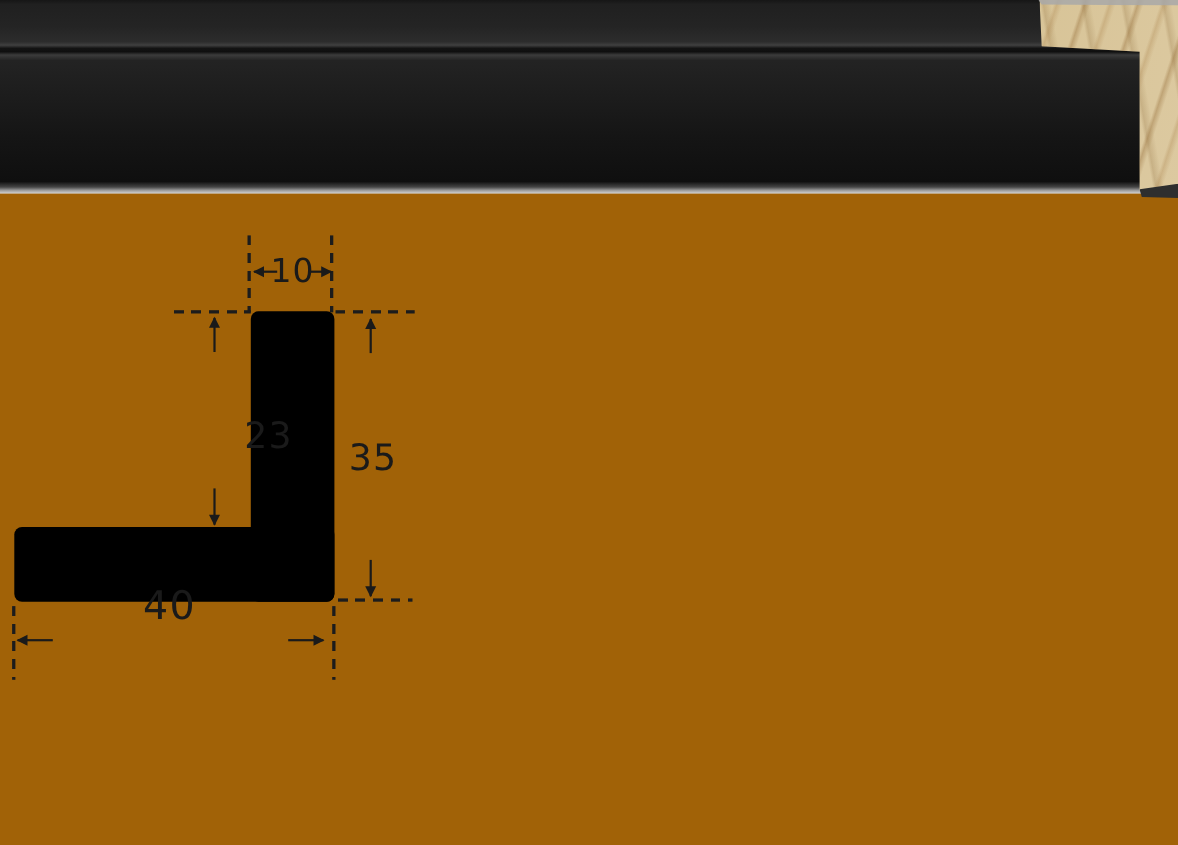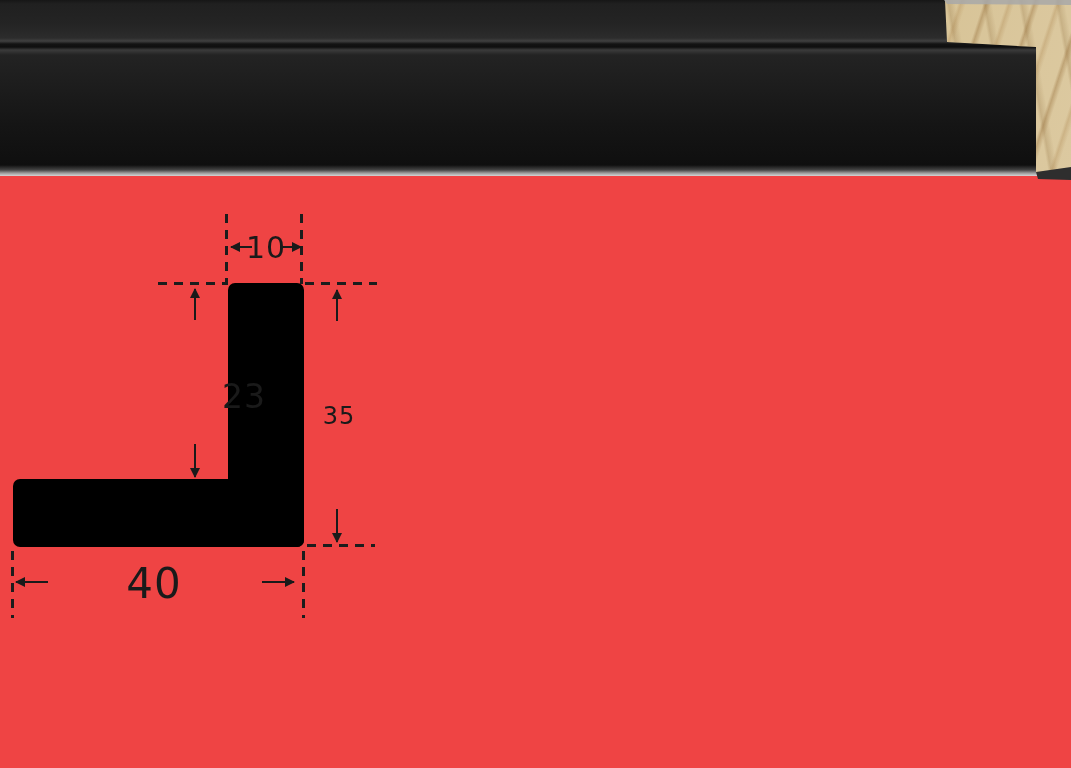--- a/index.html
+++ b/index.html
@@ -8,21 +8,21 @@
     width: 1071px;
     height: 768px;
     background: #ffffff;
     font-family: "DejaVu Sans", sans-serif;
     overflow: hidden;
   }
   .stage {
     position: relative;
     width: 1071px;
     height: 768px;
-    background: #ef4444;
+    background: #a16207;
   }
 
   
   .photo {
     position: absolute;
     left: 0; top: 0;
     width: 1071px; height: 182px;
   }
   .moulding-body {
     position: absolute;
@@ -150,22 +150,22 @@
 
   .dim-label {
     position: absolute;
     color: #1a1a1a;
     transform: translate(-50%, -50%);
     white-space: nowrap;
     letter-spacing: 1px;
   }
   .l10 { left: 266px; top: 247px; font-size: 30px; }
   .l23 { left: 196px; top: 396px; font-size: 33px; margin-left: 48px; }
-  .l35 { left: 339px; top: 416px; font-size: 24px; }
-  .l40 { left: 154px; top: 583px; font-size: 42px; }
+  .l35 { left: 339px; top: 416px; font-size: 33px; }
+  .l40 { left: 154px; top: 551px; font-size: 36px; }
 </style>
 </head>
 <body>
 
 <div class="stage">
 
   <div class="photo">
     <div class="moulding-body"></div>
     <div class="wood"></div>
     <div class="wood-top-edge"></div>

